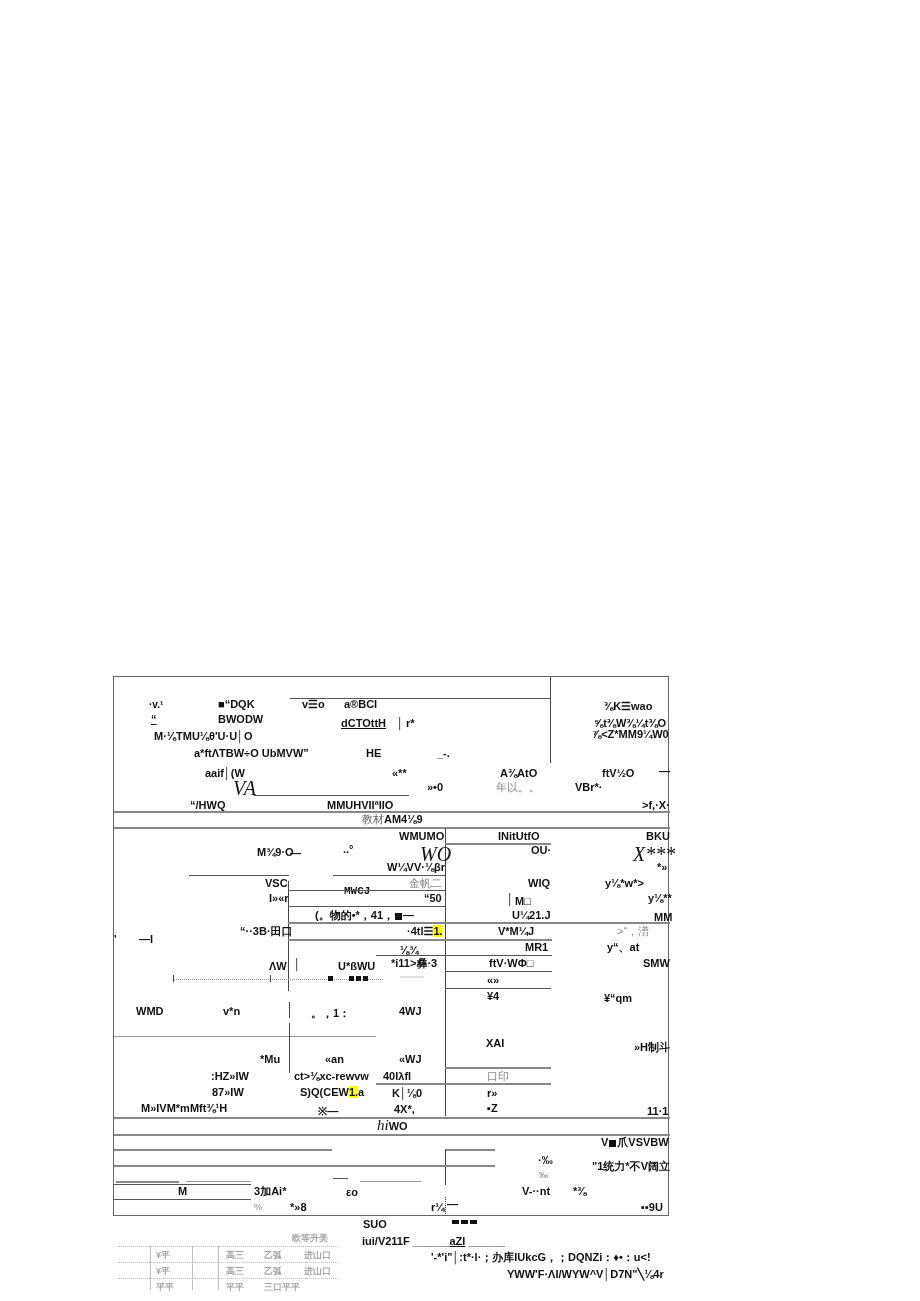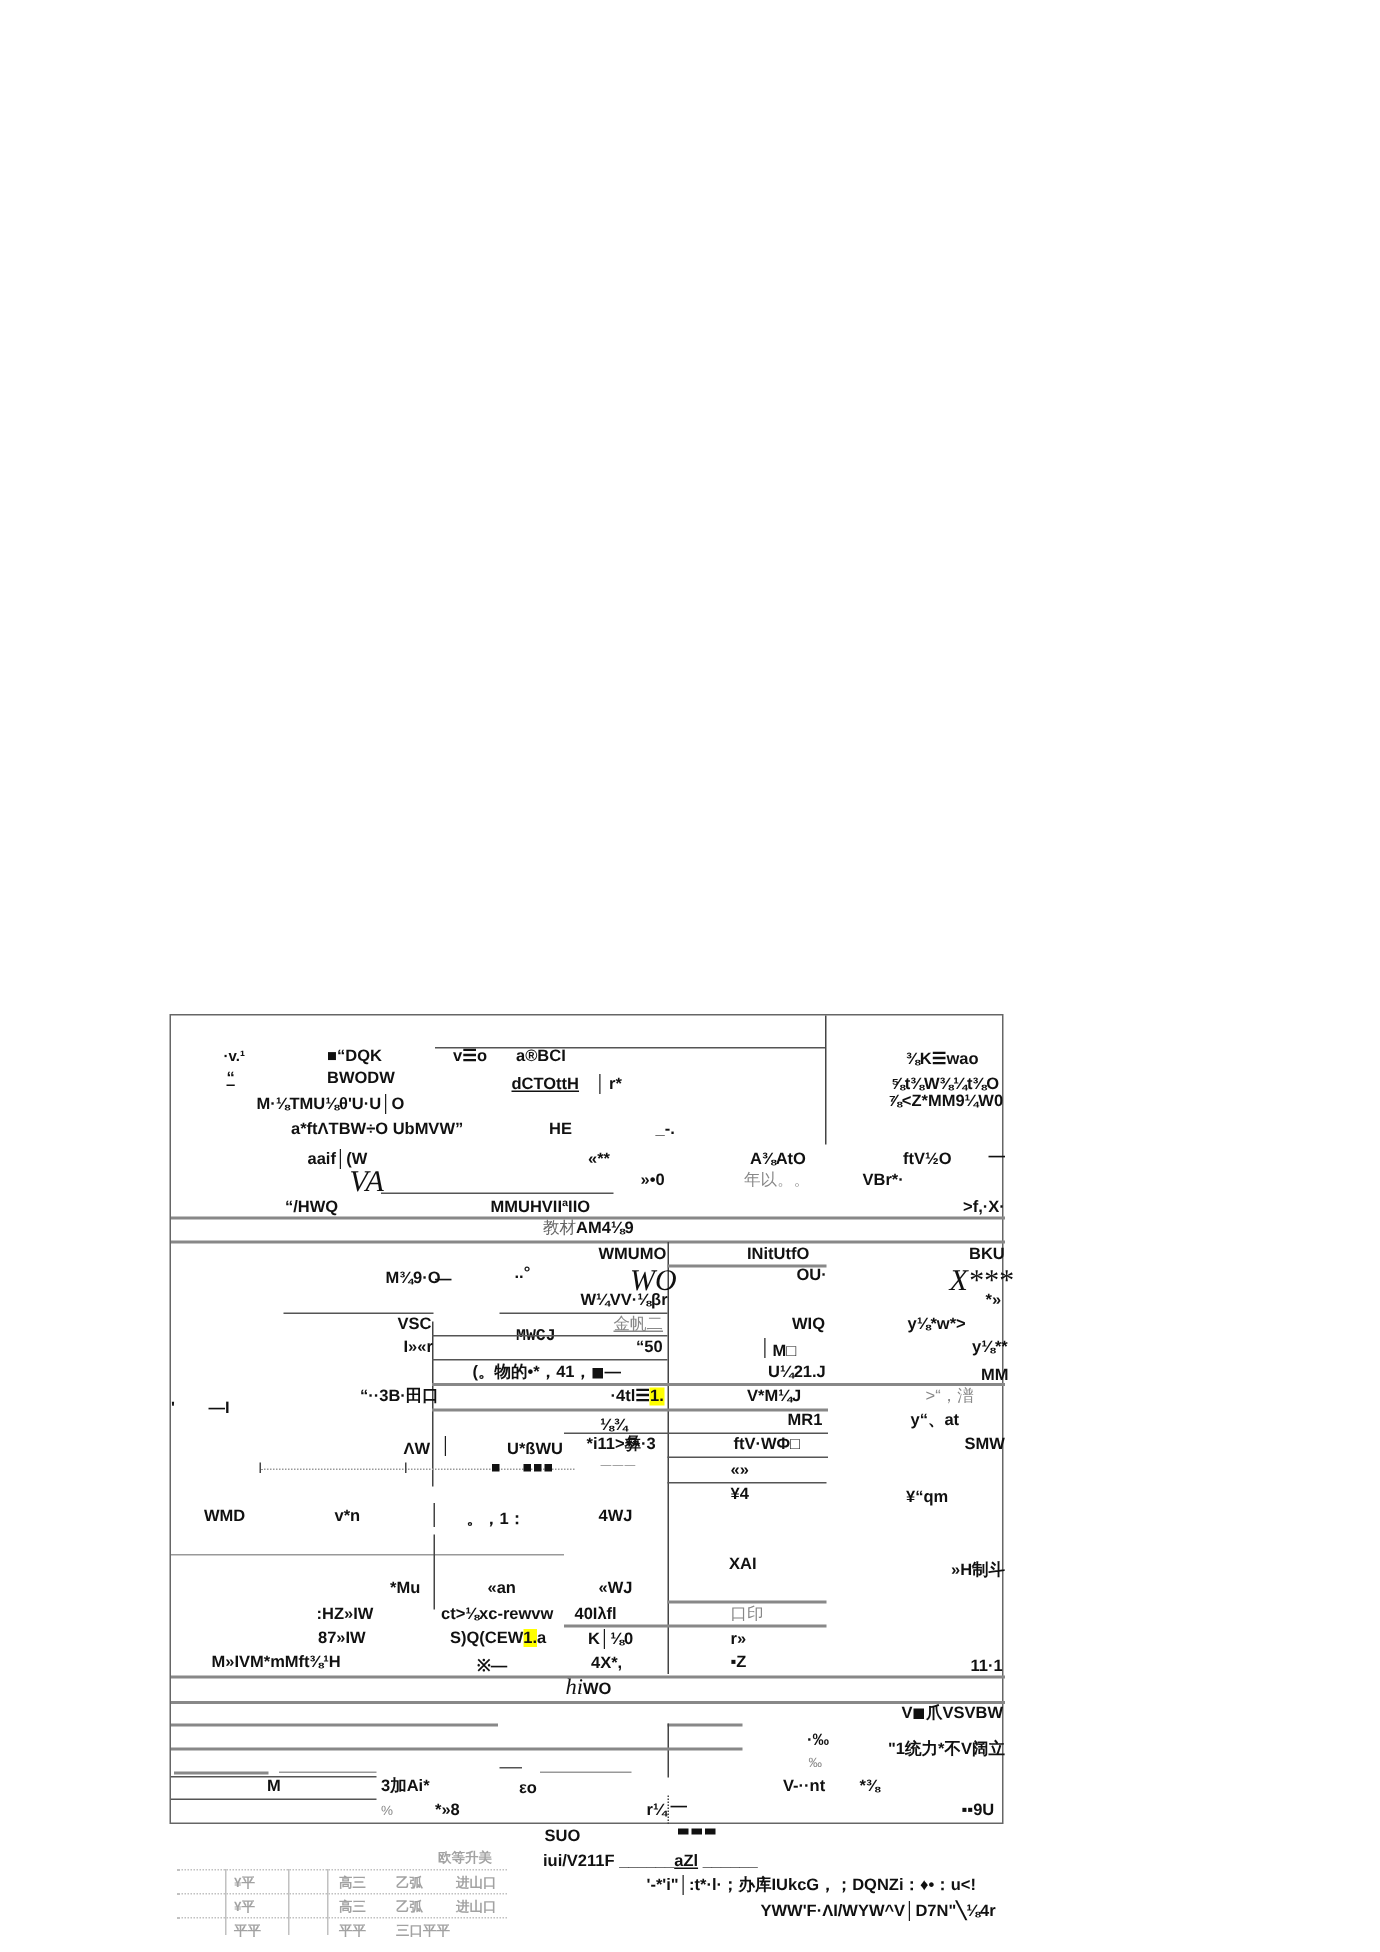--- a/index.html
+++ b/index.html
@@ -35,21 +35,21 @@
   <span class="t" style="left:104px; top:21px;">■“DQK</span>
   <span class="t" style="left:188px; top:21px;">v☰o</span>
   <span class="t" style="left:230px; top:21px;">a®BCI</span>
 
   <span class="t u" style="left:37px; top:36px;">“</span>
   <span class="t" style="left:104px; top:36px;">BWODW</span>
   <span class="t" style="left:227px; top:40px;"><span class="u">dCTOttH</span></span>
   <span class="t n" style="left:283px; top:40px;">│</span>
   <span class="t" style="left:292px; top:40px;">r*</span>
 
-  <span class="t" style="left:57px; top:53px;">M·⅛TMU⅛θ'U·U│O</span>
+  <span class="t" style="left:40px; top:53px;">M·⅛TMU⅛θ'U·U│O</span>
   <span class="t" style="left:80px; top:70px;">a*ftΛTBW÷O UbMVW”</span>
   <span class="t" style="left:252px; top:70px;">HE</span>
   <span class="t n" style="left:323px; top:70px;">_-.</span>
 
   <span class="t" style="left:91px; top:90px;">aaif│(W</span>
   <span class="t n" style="left:278px; top:90px;">«**</span>
   <span class="t" style="left:386px; top:90px;">A⅜AtO</span>
   <span class="t" style="left:488px; top:90px;">ftV½O</span>
   <span class="t n" style="left:545px; top:88px;">—</span>
 
@@ -88,21 +88,21 @@
   <span class="t serif" style="left:519px; top:168px;">X***</span>
 
   <span class="t" style="left:273px; top:184px;">W¼VV·⅛βr</span>
   <span class="t" style="left:543px; top:184px;">*»</span>
 
   <div class="hline" style="left:75px; top:198px; width:100px;"></div>
   <div class="hline" style="left:219px; top:198px; width:112px;"></div>
 
   <span class="t" style="left:151px; top:200px;">VSC</span>
   <span class="t" style="left:230px; top:208px;font-family:Liberation Mono, monospace;">MWCJ</span>
-  <span class="t light" style="left:295px; top:200px;text-decoration:underline;">金帆二</span>
+  <span class="t light" style="left:295px; top:200px;">金帆二</span>
   <span class="t" style="left:414px; top:200px;">WIQ</span>
   <span class="t" style="left:491px; top:200px;">y⅛*w*&gt;</span>
 
   <div class="hline" style="left:174px; top:213px; width:157px;"></div>
 
   <span class="t" style="left:155px; top:215px;">I»«r</span>
   <span class="t" style="left:310px; top:215px;">“50</span>
   <span class="t n" style="left:393px; top:216px;">│</span>
   <span class="t" style="left:401px; top:218px;">M□</span>
   <span class="t" style="left:534px; top:215px;">y⅛**</span>

